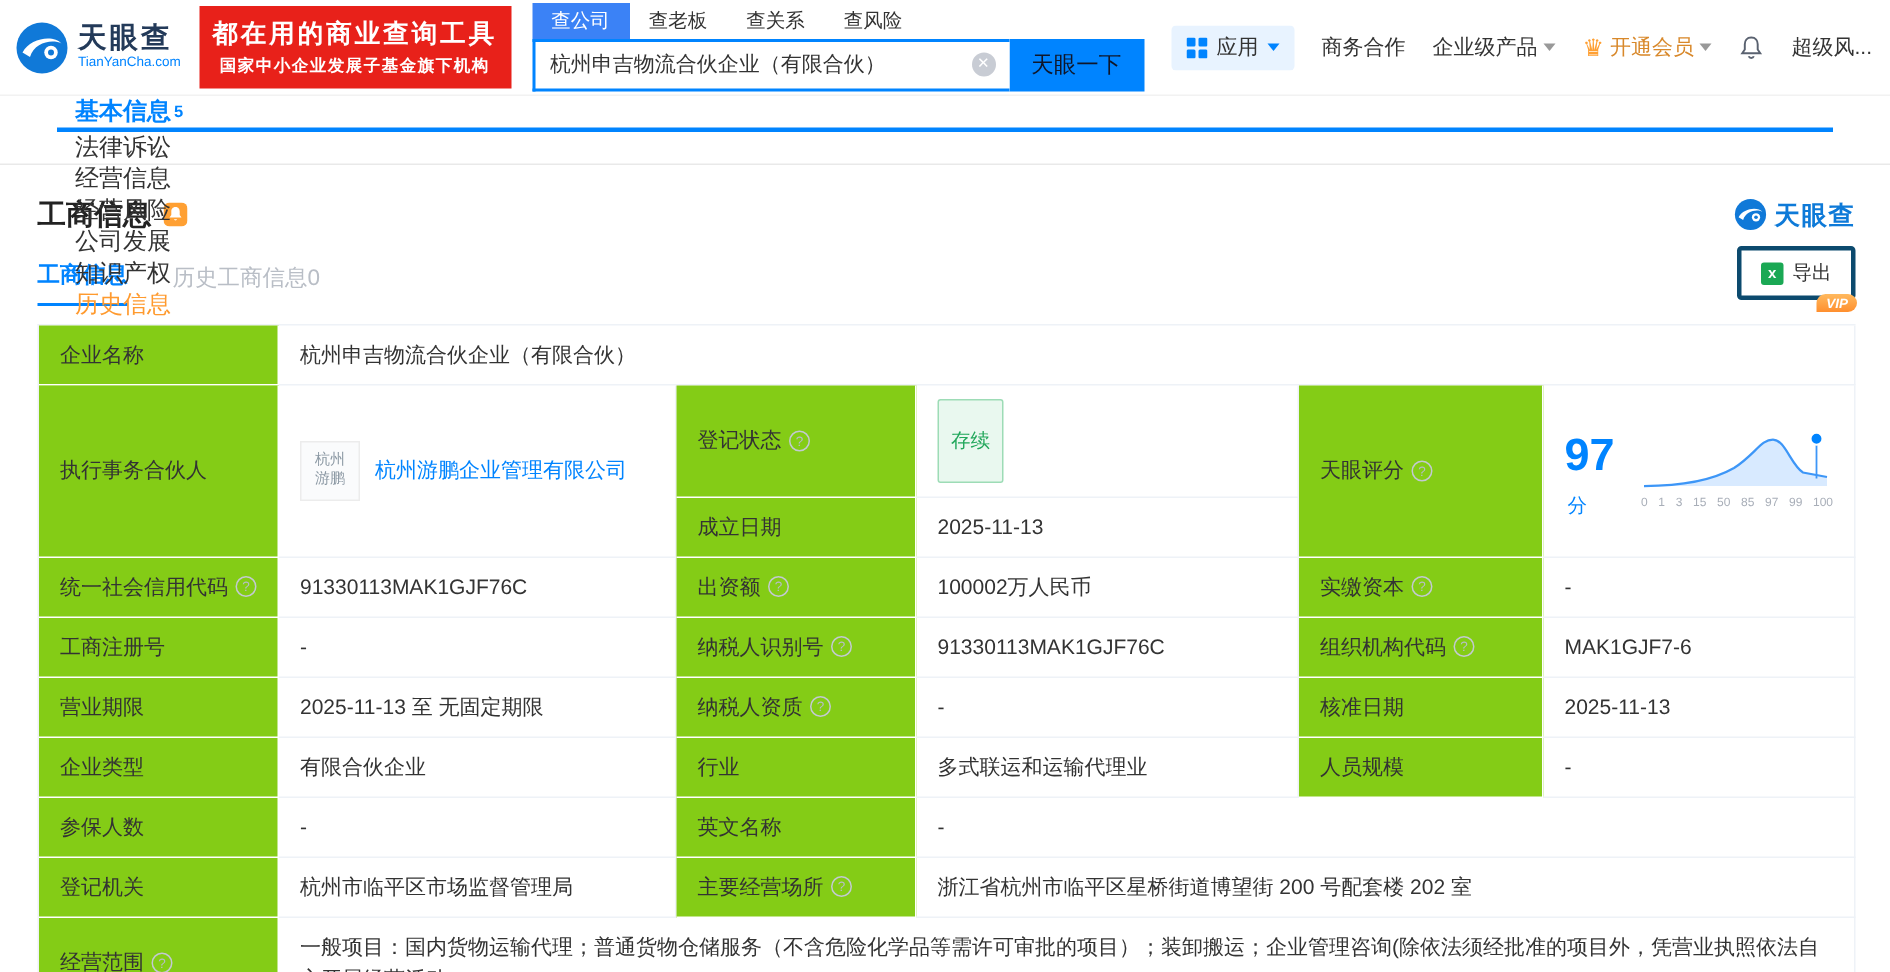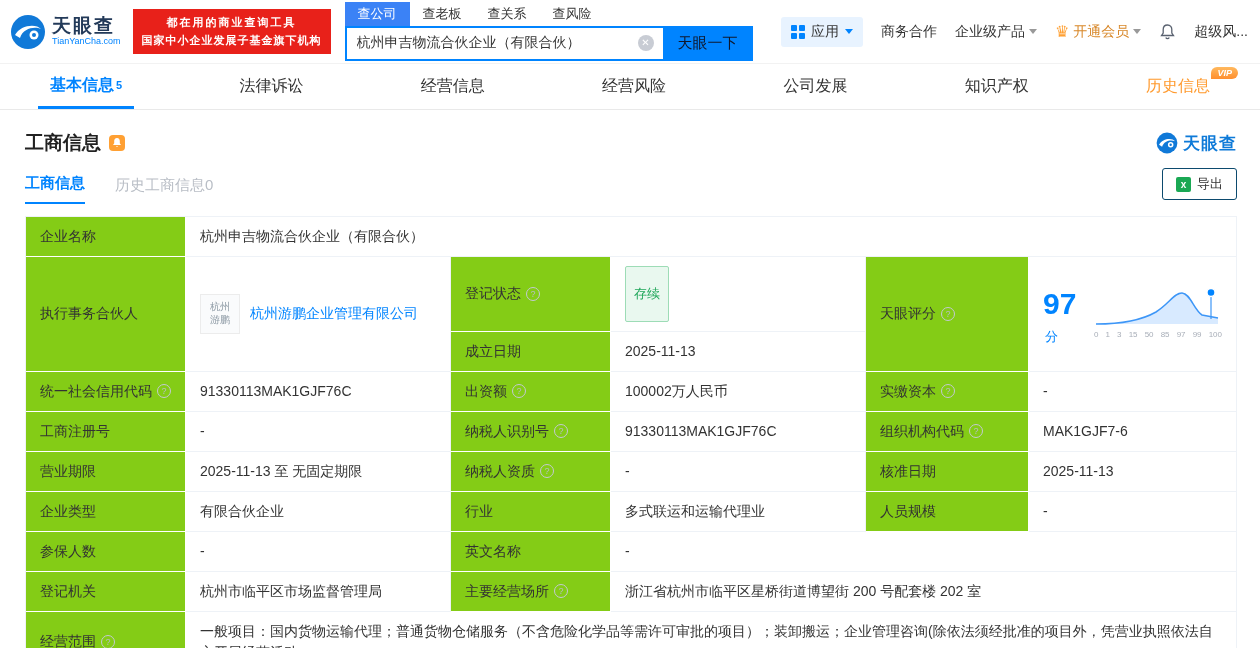--- a/index.html
+++ b/index.html
@@ -8,21 +8,21 @@
 
   
   .topbar { height: 64px; display: flex; align-items: center; padding: 0 12px 0 10px;
     gap: 12px; border-bottom: 1px solid #f2f2f2; }
   .logo { display: flex; align-items: center; gap: 6px; flex: 0 0 auto; cursor: pointer; }
   .logo-texts { display: flex; flex-direction: column; line-height: 1.1; }
   .logo-title { font-size: 19px; font-weight: bold; color: #233a59; letter-spacing: 2px; }
   .logo-sub { font-size: 9px; color: #0084ff; }
   .promo { background: #e8211a; color: #fff; text-align: center; padding: 5px 9px;
     line-height: 1.6; flex: 0 0 auto; }
-  .promo .l1 { font-size: 11px; font-weight: bold; letter-spacing: 2px; display: block; font-family: Liberation Serif, serif; }
+  .promo .l1 { font-size: 17px; font-weight: bold; letter-spacing: 2px; display: block; font-family: Liberation Serif, serif; }
   .promo .l2 { font-size: 11px; font-weight: bold; letter-spacing: 1px; display: block; }
 
   .search-area { display: flex; flex-direction: column; flex: 0 0 auto; margin-left: 2px; }
   .search-tabs { display: flex; align-items: flex-end; height: 23px; font-size: 13px; }
   .search-tab { padding: 3px 13px; color: #333; cursor: pointer; }
   .search-tab.active { background: #3b82f6; color: #fff; }
   .search-row { display: flex; height: 35px; }
   .input-wrap { position: relative; }
   .search-input { width: 318px; height: 35px; border: 2px solid #0084ff; border-right: none;
     padding: 0 30px 0 10px; font-size: 14px; color: #333; outline: none;
@@ -43,21 +43,21 @@
     border-right: 4px solid transparent; border-top: 5px solid #0084ff; display: inline-block; }
   .caret.gray { border-top-color: #999; }
   .menu-item { cursor: pointer; display: flex; align-items: center; gap: 4px; color: #333; }
   .crown-icon::before { content: "♛"; color: #ffa033; font-size: 16px; }
   .vip-text { color: #d8882a; }
   .bell-btn { cursor: pointer; display: flex; align-items: center; }
   .truncated { max-width: 62px; overflow: hidden; text-overflow: ellipsis; }
 
   
   .navbar { height: 46px; display: flex; justify-content: space-between; align-items: stretch;
-    padding: 0 38px; border-bottom: 1px solid #e9e9e9; font-size: 16px; }
+    padding: 0 38px; border-bottom: 1px solid #e9e9e9; font-size: 16px; flex-direction: column; }
   .nav-tab { display: flex; align-items: center; position: relative; padding: 0 12px;
     cursor: pointer; color: #333; }
   .nav-tab.active { color: #0084ff; font-weight: bold; border-bottom: 3px solid #0084ff; }
   .nav-count { font-size: 11px; color: #0084ff; vertical-align: super; margin-left: 2px; }
   .nav-tab.history { color: #ff9a2e; }
   .vip-badge { position: absolute; top: 3px; right: -16px;
     background: linear-gradient(180deg,#ffb95e,#ff8f2e); color: #fff; font-size: 9px;
     font-weight: bold; font-style: italic; padding: 1px 6px; border-radius: 7px 7px 7px 0; }
 
   
@@ -67,21 +67,21 @@
   .announce { margin-left: 8px; cursor: pointer; display: flex; }
   .brand { margin-left: auto; display: flex; align-items: center; gap: 5px; }
   .brand-text { font-size: 17px; font-weight: bold; color: #0e7ad8; letter-spacing: 1px; }
 
   .subtabs { display: flex; align-items: flex-end; margin-top: 8px; height: 36px;
     padding-bottom: 0; }
   .subtab { margin-right: 30px; font-size: 15px; padding-bottom: 9px; color: #b9bec6;
     cursor: pointer; }
   .subtab.active { color: #0084ff; font-weight: bold; border-bottom: 2px solid #0084ff; }
   .export-btn { margin-left: auto; display: flex; align-items: center; gap: 6px;
-    border: 1px solid #0c4a6e; border-radius: 3px; background: #fff; padding: 6px 13px;
+    border: 3px solid #0c4a6e; border-radius: 3px; background: #fff; padding: 6px 13px;
     font-size: 13px; color: #333; cursor: pointer; font-family: inherit; margin-bottom: 4px; }
   .excel-icon { width: 15px; height: 15px; background: #1aa854; border-radius: 2px;
     color: #fff; font-size: 10px; font-weight: bold; display: flex; align-items: center;
     justify-content: center; }
   .excel-icon::after { content: "x"; }
 
   
   .info-table { width: 100%; margin-top: 12px; border-collapse: separate; border-spacing: 0;
     border-left: 1px solid #eef2f7; border-top: 1px solid #eef2f7; font-size: 14px;
     table-layout: fixed; }

